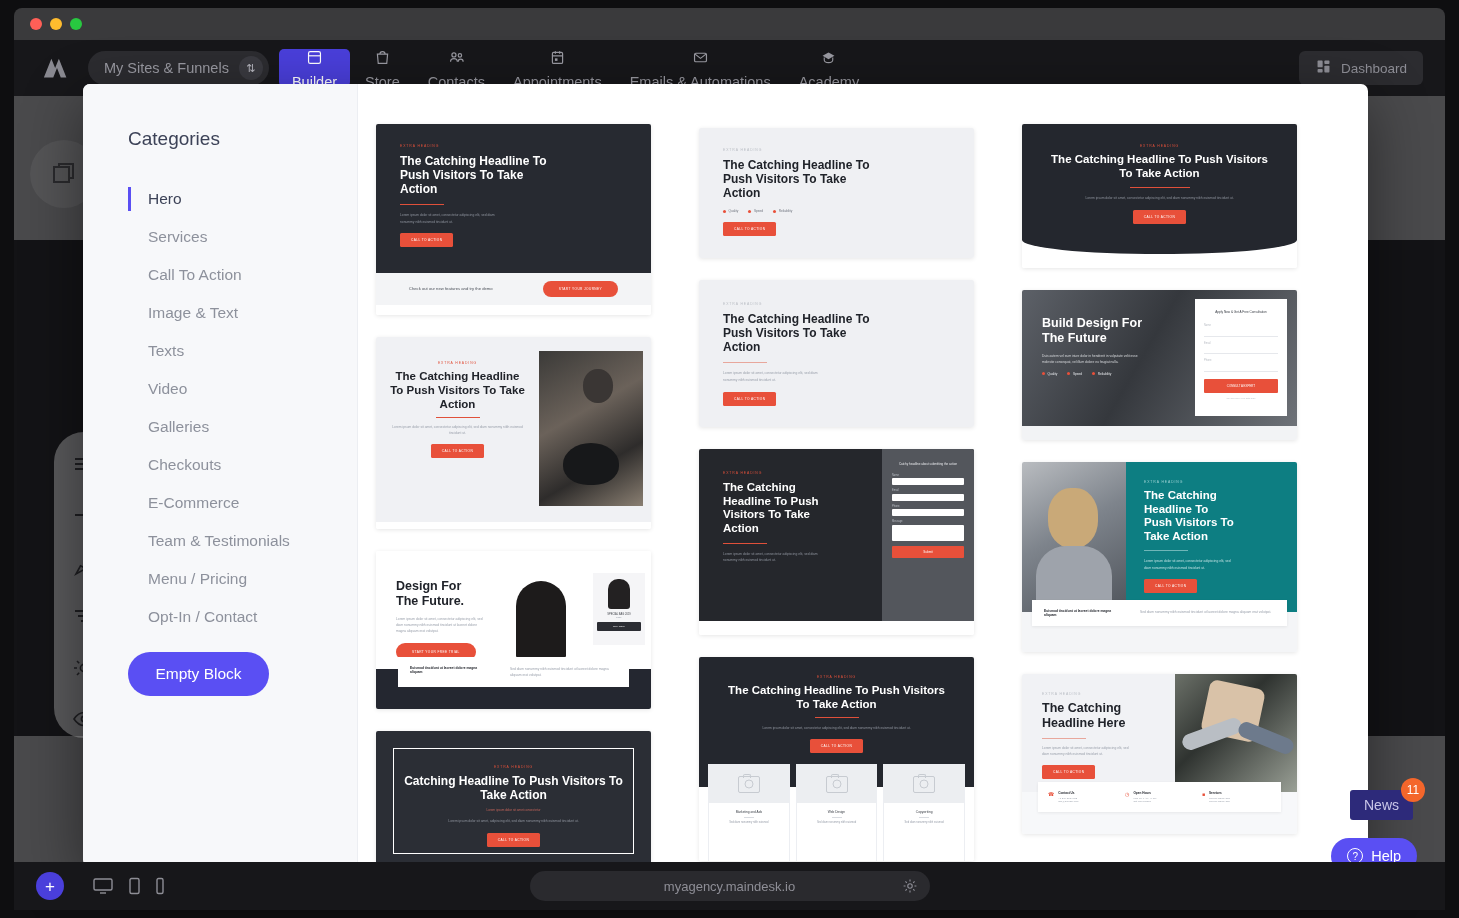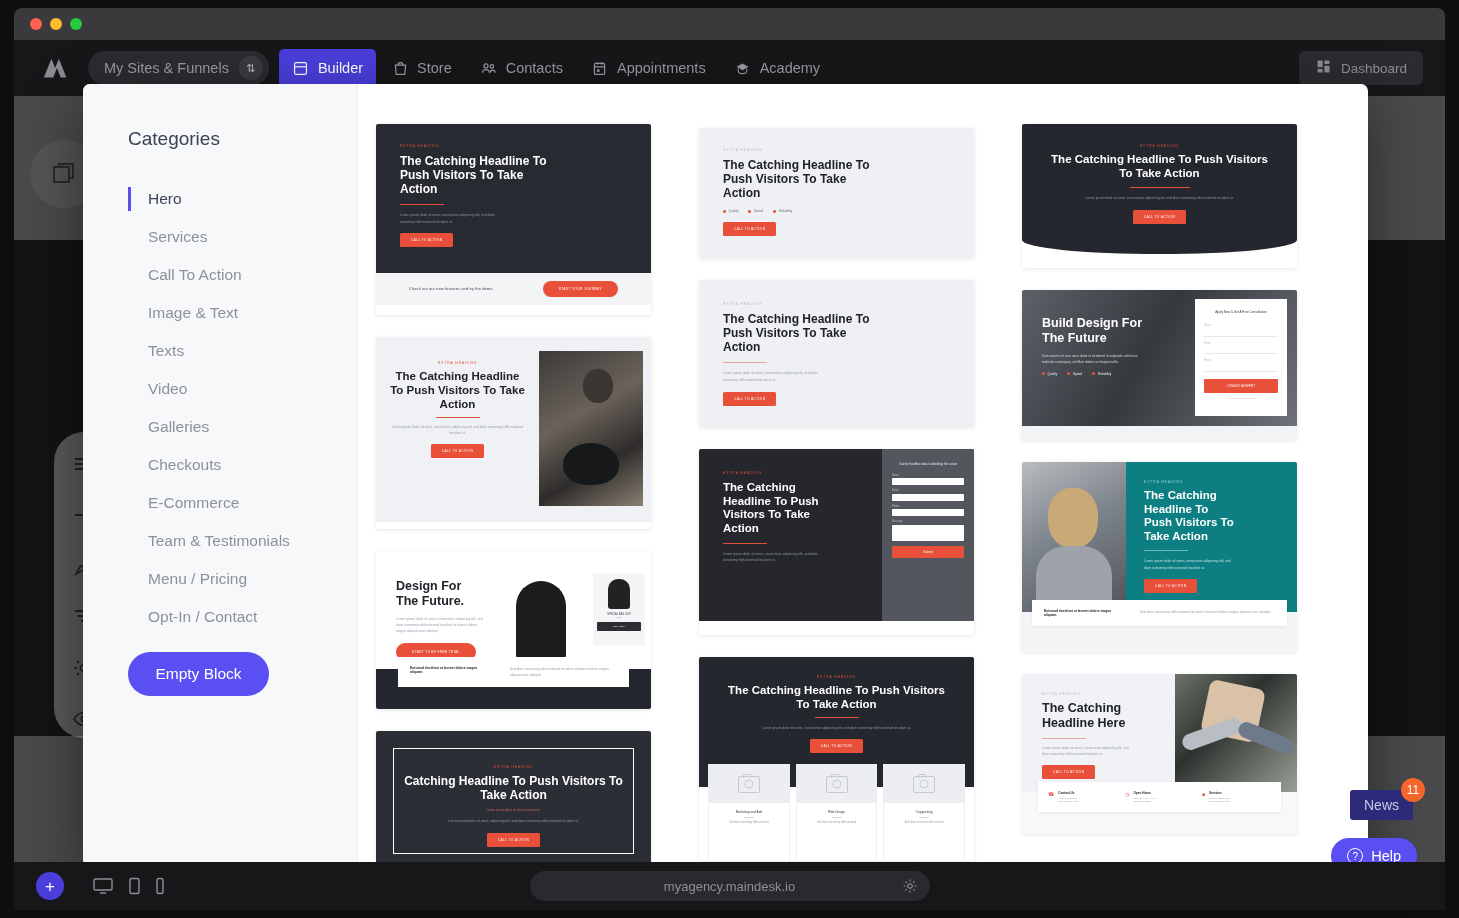--- a/index.html
+++ b/index.html
@@ -35,21 +35,21 @@
     padding:0 6px 0 16px; margin-right:8px;justify-content:flex-end;
   }
   .pill .lbl { color:#9a9aa2; font-size:14.5px; }
   .pill .swap {
     width:24px; height:24px; border-radius:50%; background:#3a3a40;
     display:flex; align-items:center; justify-content:center; color:#b8b8c0; font-size:11px;
   }
 
   .navitem {
     display:flex; align-items:center; gap:8px; height:38px; padding:0 13px;
-    color:#9a9aa2; font-size:14.5px; border-radius:5px; white-space:nowrap;
+    color:#9a9aa2; font-size:14.5px; border-radius:5px; white-space:nowrap;flex-direction:column;
   }
   .navitem.active { background:#4a3fdb; color:#fff; }
   .navitem .ico { width:18px; height:18px; display:flex; align-items:center; justify-content:center; }
   .navitem svg { width:17px; height:17px; }
 
   .dashbtn {
     position:absolute; right:22px; top:11px;
     display:flex; align-items:center; gap:9px; height:34px; padding:0 16px;
     background:#2c2c30; border-radius:6px; color:#8e8e96; font-size:13.5px;
   }
@@ -236,20 +236,29 @@
       <span class="ico">
         <svg viewBox="0 0 20 20" fill="none" stroke="#9a9aa2" stroke-width="1.4">
           <rect x="4" y="4" width="12" height="13" rx="1.5"></rect>
             <path d="M4 8h12M7.5 2.5v3M12.5 2.5v3"></path>
           <rect x="7" y="11" width="3" height="3" fill="#9a9aa2" stroke="none"></rect>
           </svg>
       </span>
       <span>Appointments</span>
     </div>
 
+    <div class="navitem">
+      <span class="ico">
+        <svg viewBox="0 0 20 20" fill="none" stroke="#9a9aa2" stroke-width="1.4">
+          <rect x="3" y="5" width="14" height="10" rx="1.5"></rect>
+            <path d="M3.6 6l6.4 5 6.4-5"></path>
+          </svg>
+      </span>
+      <span>Emails &amp; Automations</span>
+    </div>
 
     <div class="navitem">
       <span class="ico">
         <svg viewBox="0 0 20 20">
             <path d="M10 4l7 4-7 4-7-4 7-4z" fill="#9a9aa2"></path>
             <path d="M5 10v3c0 1.6 2.2 3 5 3s5-1.4 5-3v-3" fill="none" stroke="#9a9aa2" stroke-width="1.3"></path>
           </svg>
       </span>
       <span>Academy</span>
     </div>

